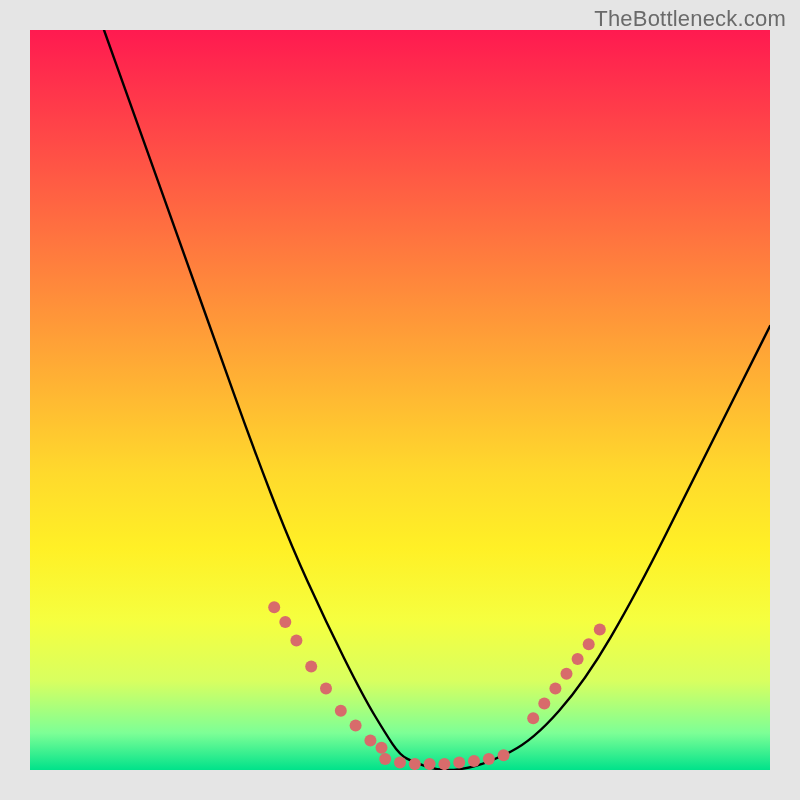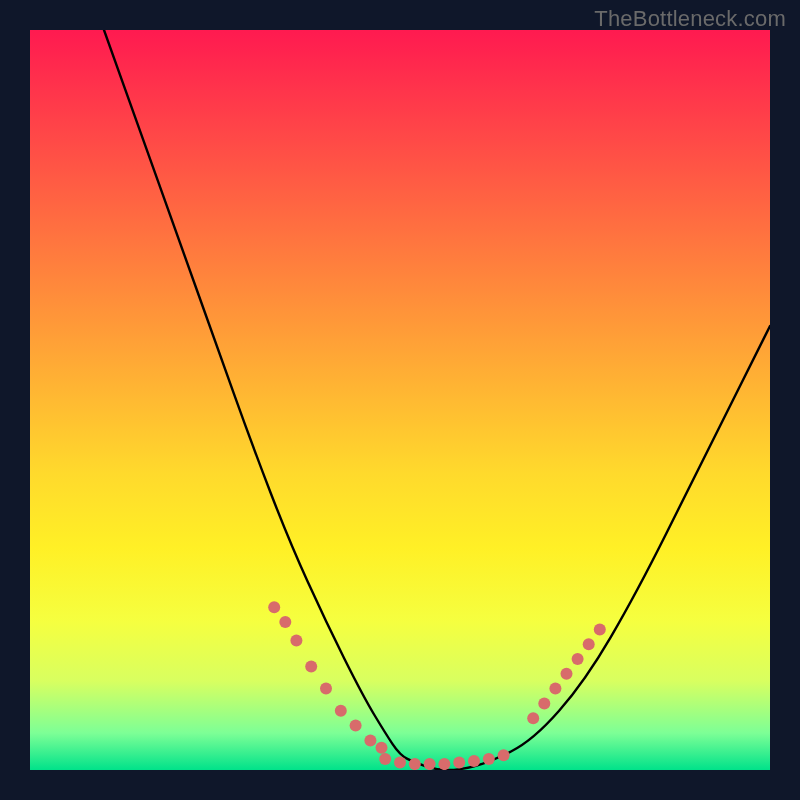--- a/index.html
+++ b/index.html
@@ -10,21 +10,21 @@
     background: #000;
     overflow: hidden;
     font-family: Arial, Helvetica, sans-serif;
   }
   .frame {
     position: absolute;
     left: 0;
     top: 0;
     width: 800px;
     height: 800px;
-    background: #0f172a;
+    background: #e5e5e5;
   }
   .plot {
     position: absolute;
     left: 30px;
     top: 30px;
     width: 740px;
     height: 740px;
     background: linear-gradient(to bottom,
       #ff1a50 0%,
       #ff3a4a 10%,

